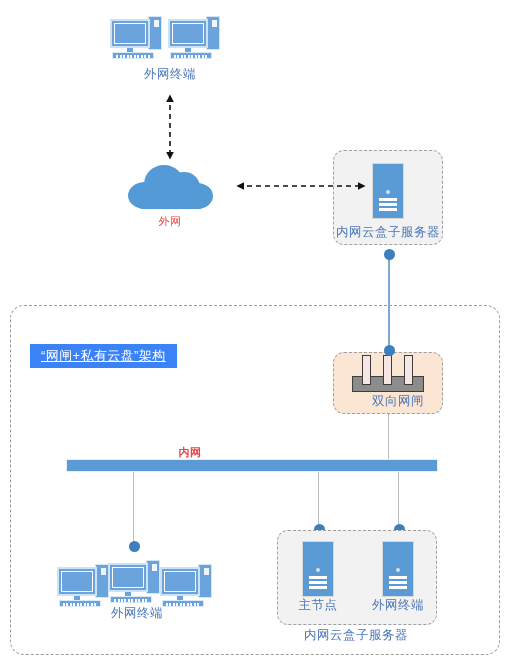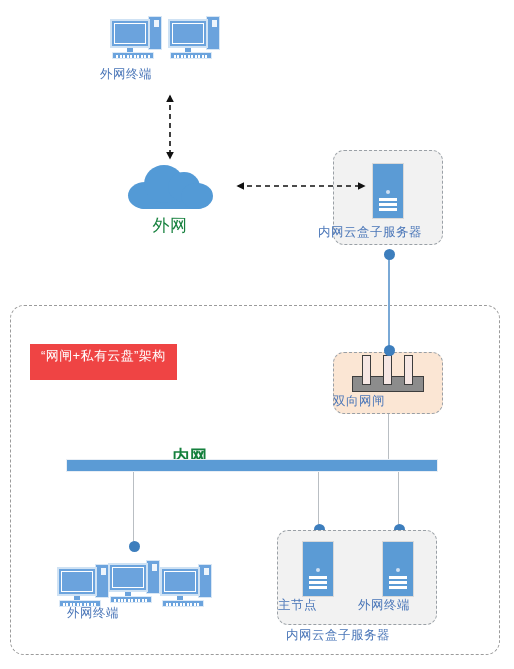--- a/index.html
+++ b/index.html
@@ -3,35 +3,35 @@
 <meta charset="utf-8">
 <style>
   html,body{margin:0;padding:0;background:#ffffff;}
   body{
     width:514px;height:669px;position:relative;overflow:hidden;
     font-family:"Liberation Sans","DejaVu Sans",sans-serif;
     -webkit-font-smoothing:antialiased;
   }
   .abs{position:absolute;}
   .lbl{
-    font-size:12.5px;color:#4a76b8;
+    font-size:12.5px;color:#4a76b8;text-align:center;
     white-space:nowrap;letter-spacing:.5px;
   }
-  .lbl-orange{font-size:17px;color:#15803d;text-align:center;white-space:nowrap;letter-spacing:.5px;}
+  .lbl-orange{font-size:11px;color:#ef4444;text-align:center;white-space:nowrap;letter-spacing:.5px;}
 
   
   #arch-boundary{
     left:10px;top:305px;width:490px;height:350px;
     border:1.4px dashed #9b9b9b;border-radius:14px;background:transparent;
     box-sizing:border-box;
   }
   #arch-title{
-    left:30px;top:344px;height:36px;padding:0 11px;
-    background:#ef4444;color:#ffffff;font-size:13px;line-height:24px;
-    white-space:nowrap;letter-spacing:.4px;
+    left:30px;top:344px;height:24px;padding:0 11px;
+    background:#3b82f6;color:#ffffff;font-size:13px;line-height:24px;
+    white-space:nowrap;letter-spacing:.4px;text-decoration:underline;
   }
 
   
   .node-box{
     border:1.3px dashed #9aa0a6;border-radius:11px;
     background:#f2f2f2;box-sizing:border-box;
   }
   #ext-server-box{left:333px;top:150px;width:110px;height:95px;}
   #gateway-box{
     left:333px;top:352px;width:110px;height:62px;

